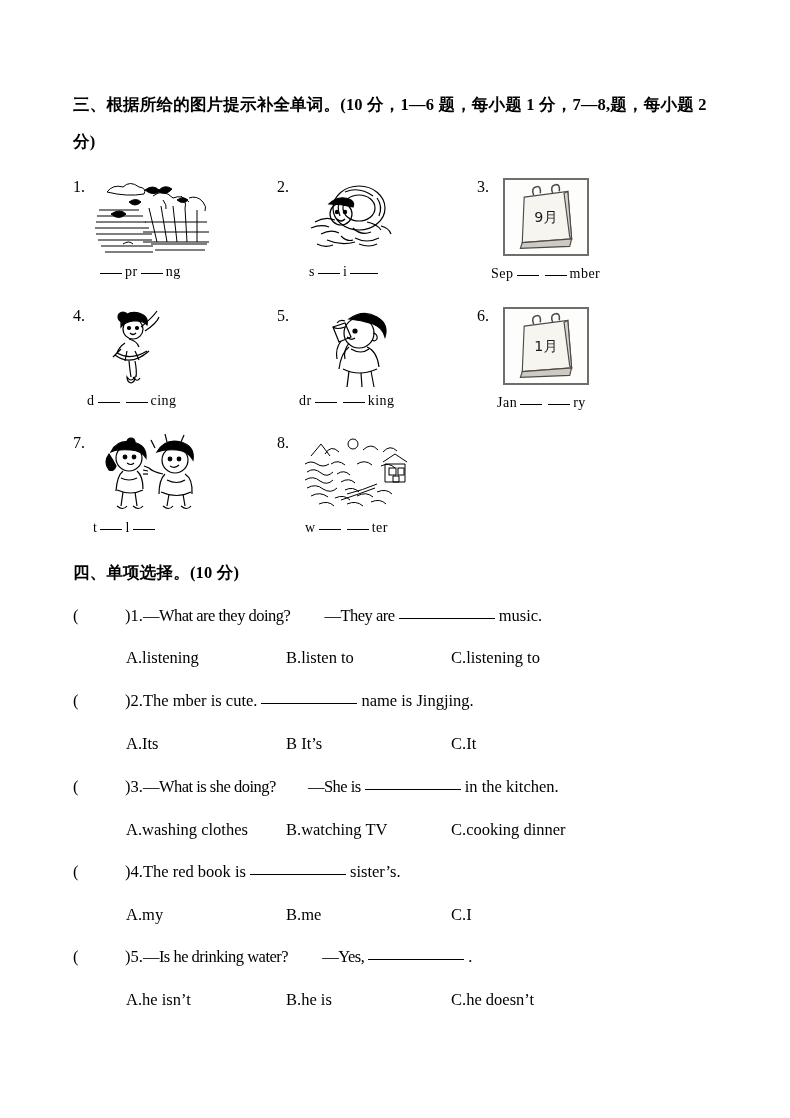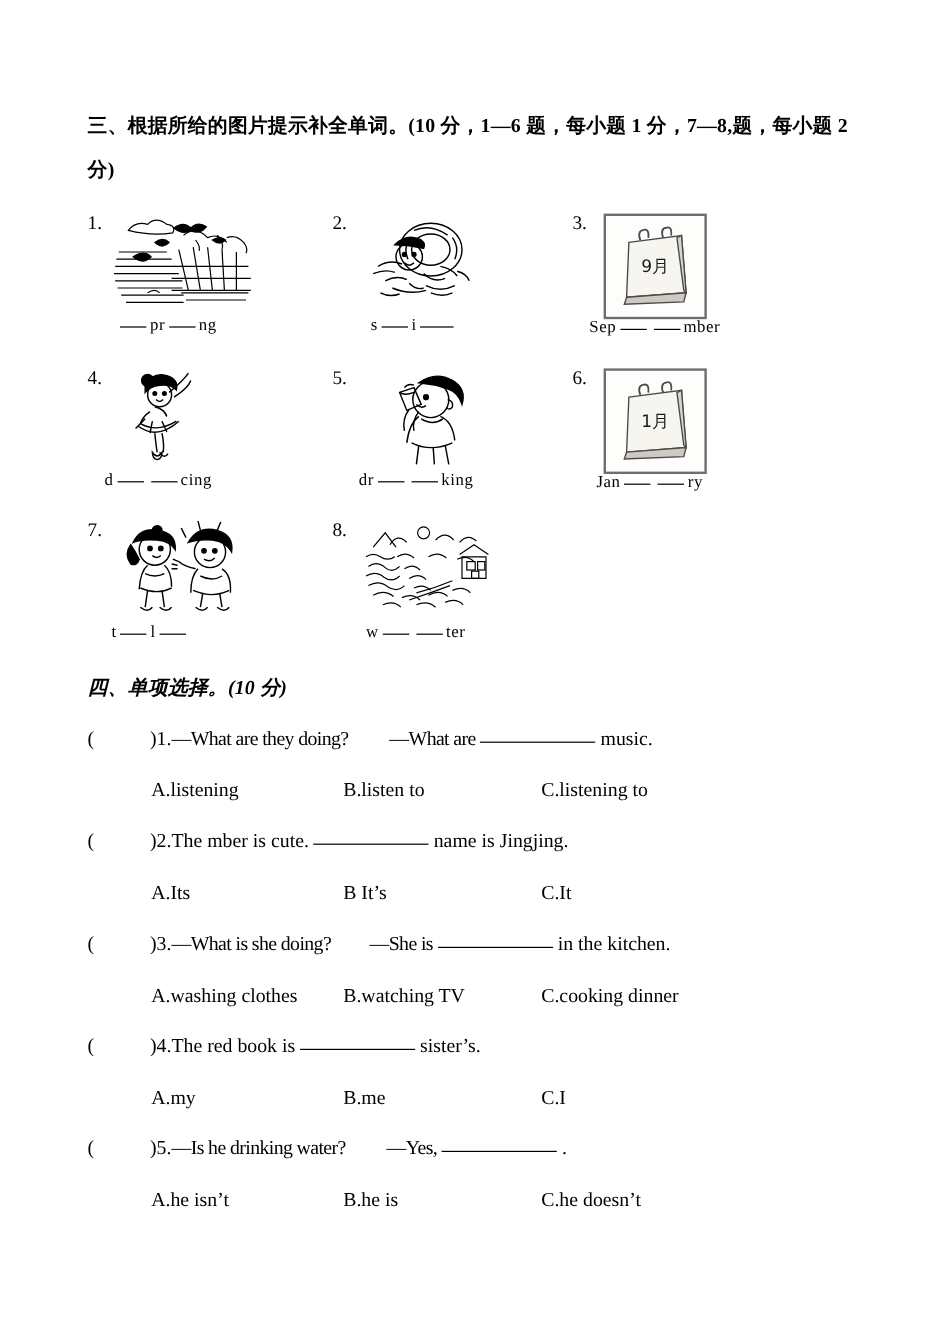--- a/index.html
+++ b/index.html
@@ -25,21 +25,21 @@
 
   
   .section-heading {
     position: absolute;
     font-size: 16.5px;
     font-weight: bold;
     letter-spacing: 0.2px;
     white-space: nowrap;
   }
   #heading3 { left: 73px; top: 86px; width: 640px; white-space: normal; line-height: 37px; }
-  #heading4 { left: 73px; top: 562px; font-style: italic; }
+  #heading4 { left: 73px; top: 562px; }
 
   
   .pic-item {
     position: absolute;
     width: 190px;
   }
   .pic-num {
     position: absolute;
     left: 0; top: 0;
     font-size: 16px;
@@ -69,21 +69,21 @@
     margin: 0 3px;
     vertical-align: 2px;
   }
 
   
   .cal-frame {
     position: absolute;
     left: 26px;
     top: 0px;
     width: 86px;
-    height: 88px;
+    height: 78px;
     border: 2.5px solid #6e6e6e;
     background: #fdfdfb;
     box-sizing: border-box;
   }
 
   
   .mc-q {
     position: absolute;
     left: 73px;
     width: 680px;
@@ -428,21 +428,21 @@
       </svg>
     </div>
     <div class="pic-word" style="left:28px;">
       <span>w</span><span class="blank-s"></span><span class="blank-s"></span><span>ter</span>
     </div>
   </div>
 
   <div class="section-heading" id="heading4">四、单项选择。(10 分)</div>
 
   <div class="mc-q" style="top:606px;">
-    <span class="paren-open">(</span><span class="paren-gap"></span><span>)</span><span>1.</span><span class="dash">—What are they doing?</span><span style="display:inline-block;width:34px;"></span><span class="dash">—What are</span><span class="blank-m"></span><span>music.</span>
+    <span class="paren-open">(</span><span class="paren-gap"></span><span>)</span><span>1.</span><span class="dash">—What are they doing?</span><span style="display:inline-block;width:34px;"></span><span class="dash">—They are</span><span class="blank-m"></span><span>music.</span>
   </div>
   <div class="mc-opts" style="top:648px;">
     <span class="opt" style="width:160px;">A.listening</span><span class="opt" style="width:165px;">B.listen to</span><span class="opt">C.listening to</span>
   </div>
 
   <div class="mc-q" style="top:691px;">
     <span class="paren-open">(</span><span class="paren-gap"></span><span>)</span><span>2.</span><span>The mber is cute.</span><span class="blank-m"></span><span>name is Jingjing.</span>
   </div>
   <div class="mc-opts" style="top:734px;">
     <span class="opt" style="width:160px;">A.Its</span><span class="opt" style="width:165px;">B It’s</span><span class="opt">C.It</span>

